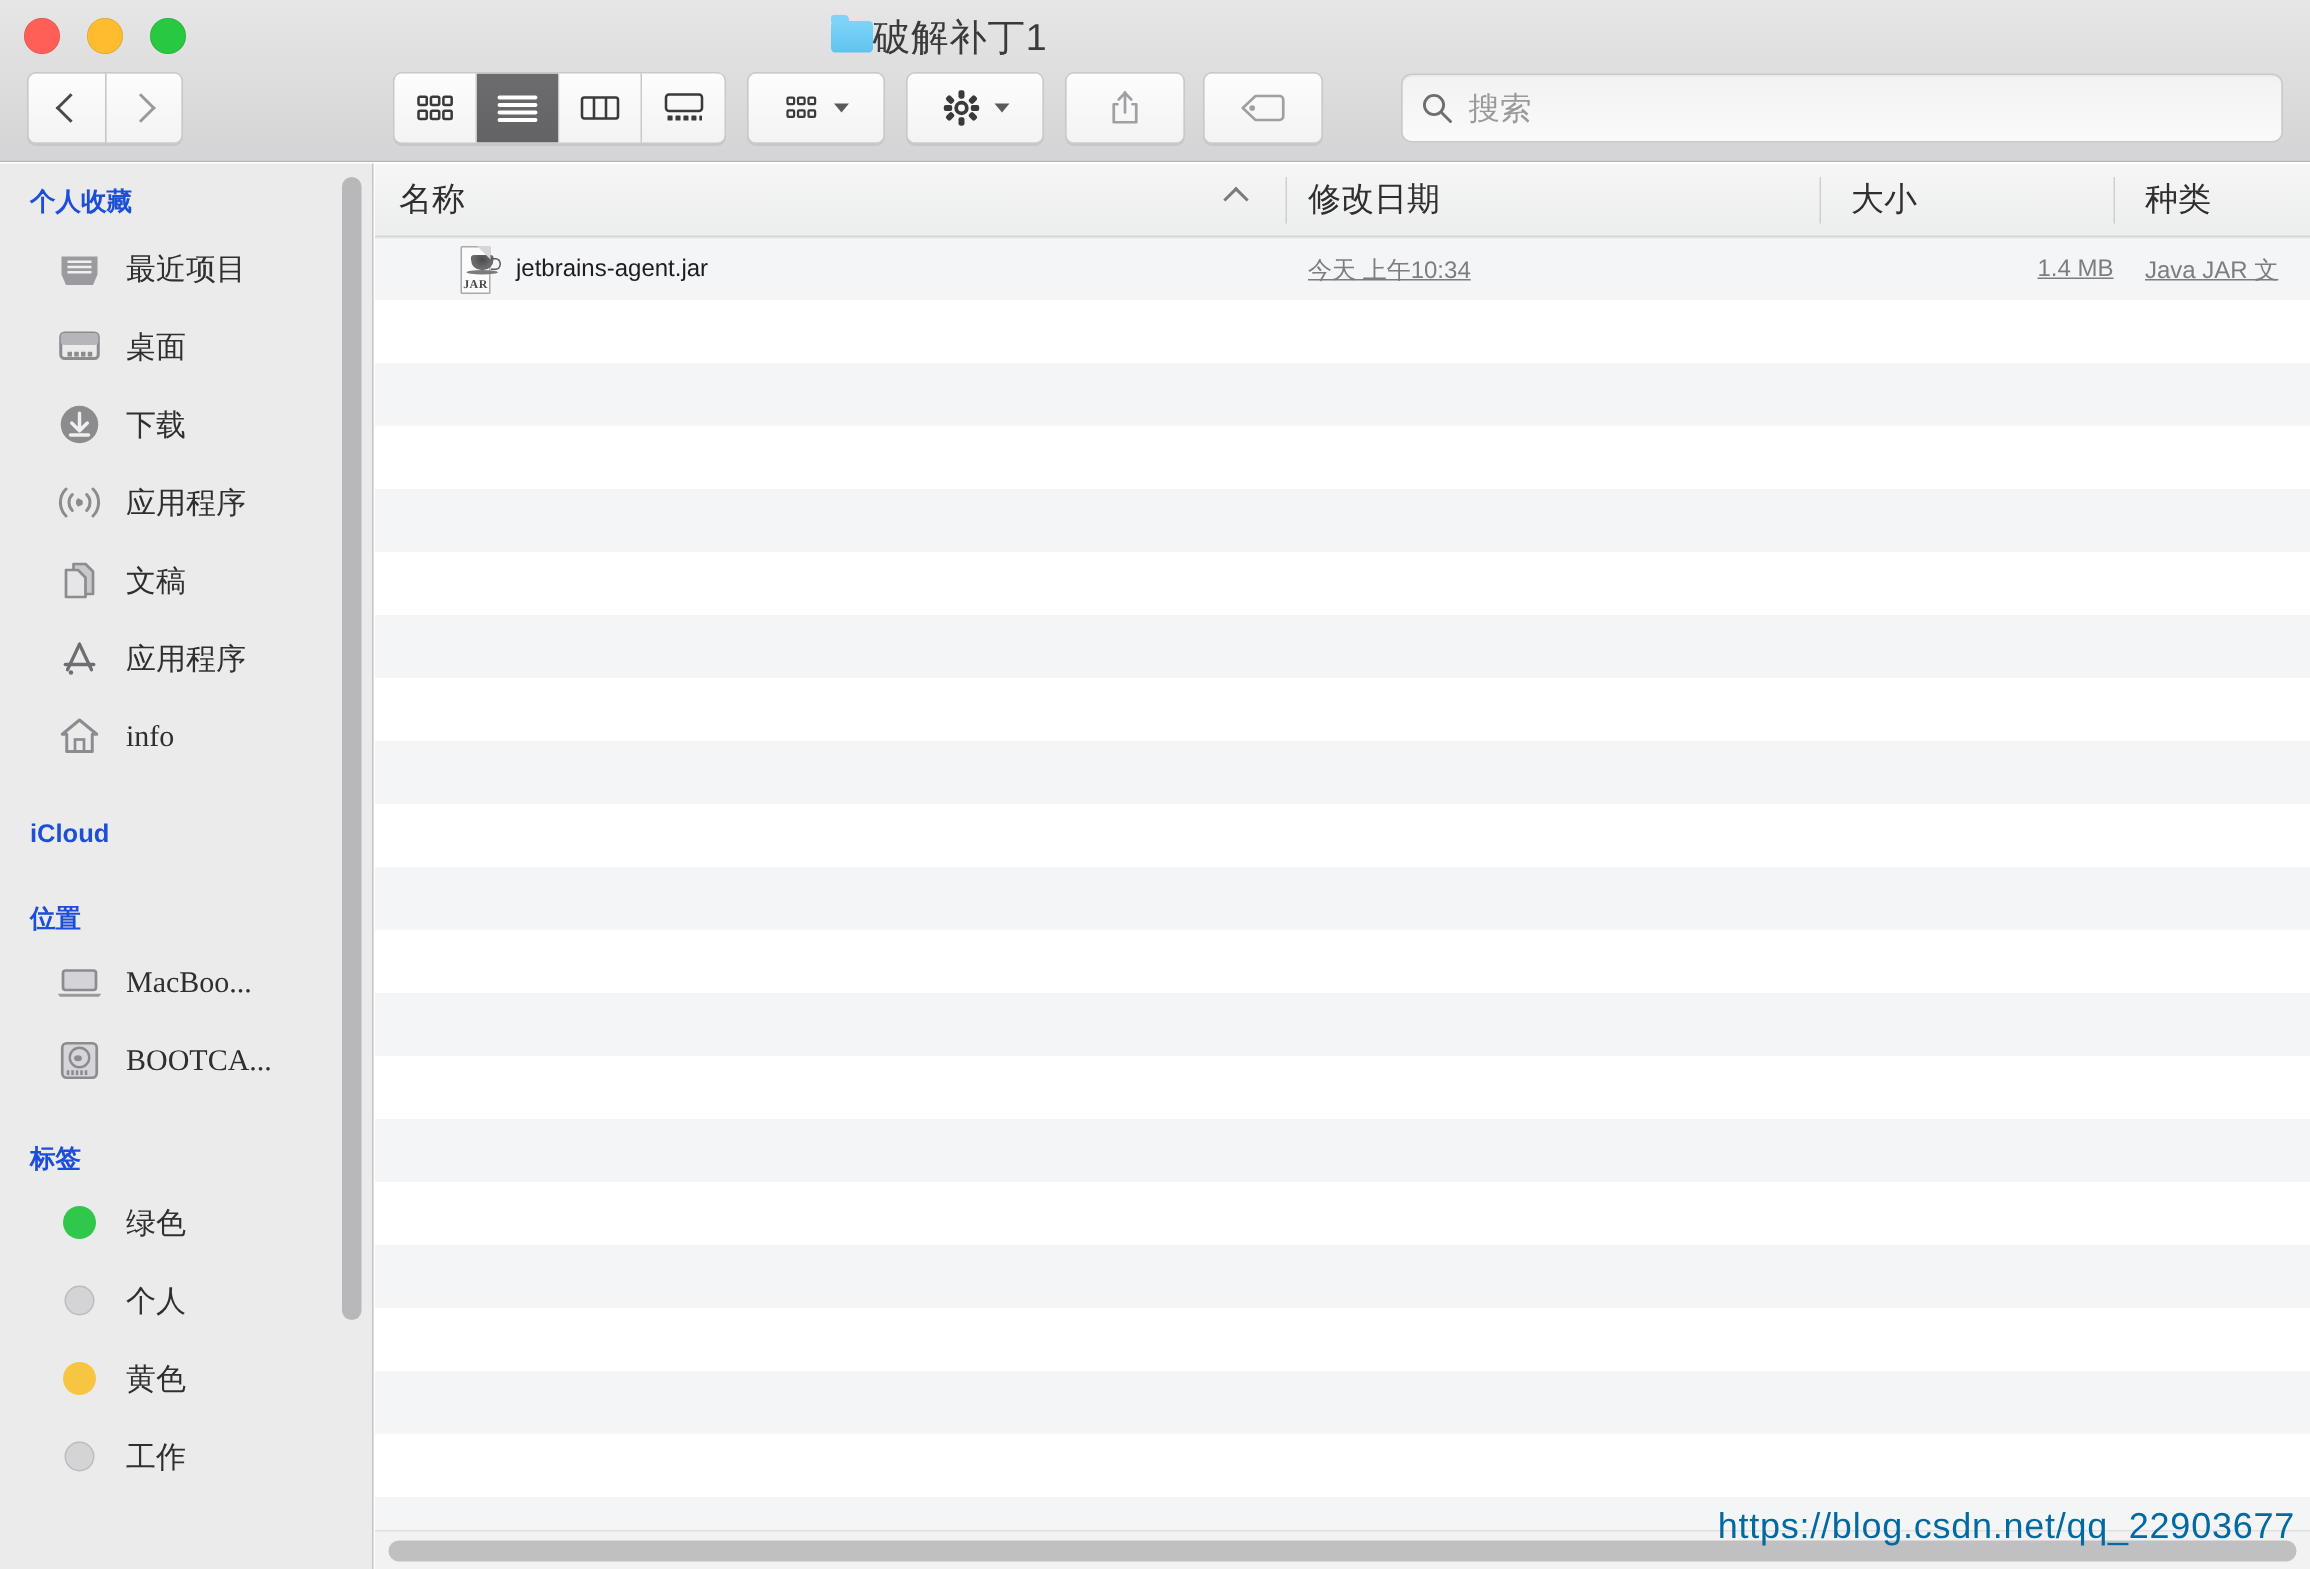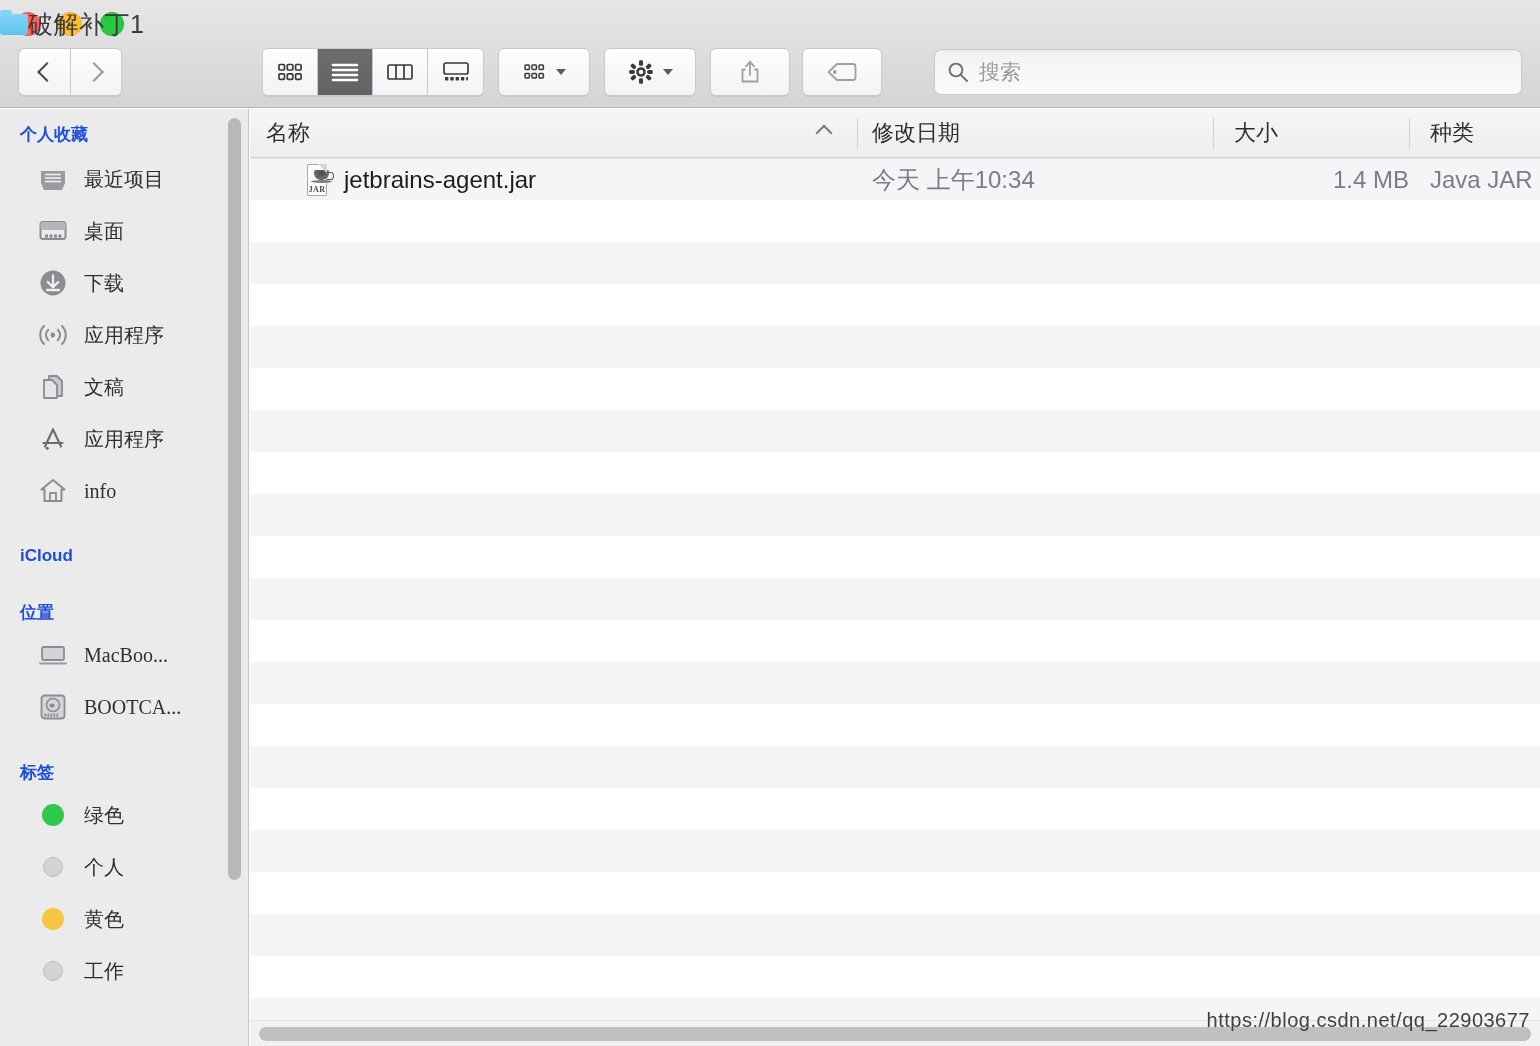--- a/index.html
+++ b/index.html
@@ -27,21 +27,21 @@
     position: absolute; left: 16px; top: 12px;
     display: flex; gap: 18px; align-items: center;
   }
   .light { width: 24px; height: 24px; border-radius: 50%; display: block; }
   .light.red    { background: #ff5f57; box-shadow: inset 0 0 0 0.5px rgba(0,0,0,.12); }
   .light.yellow { background: #febc2e; box-shadow: inset 0 0 0 0.5px rgba(0,0,0,.12); }
   .light.green  { background: #28c840; box-shadow: inset 0 0 0 0.5px rgba(0,0,0,.12); }
 
   #title-wrap {
     position: absolute; left: 0; top: 8px; width: 1252px;
-    display: flex; align-items: center; 
+    display: flex; align-items: center; justify-content: center; 
     height: 32px;
   }
   #folder-icon {
     width: 28px; height: 21px; border-radius: 3px;
     background: linear-gradient(to bottom, #7fd3f7, #5fc3ef);
     position: relative;
   }
   #folder-icon::before {
     content: ""; position: absolute; left: 0; top: -4px;
     width: 12px; height: 5px; border-radius: 2px 3px 0 0;
@@ -205,38 +205,38 @@
   }
   .jartxt {
     position: absolute; left: 0; bottom: 1px; width: 100%;
     text-align: center; font-size: 8px; font-weight: 700; color: #4a4a4c;
     letter-spacing: .3px; font-family: "Liberation Serif", serif;
   }
 
   .cell {
     position: absolute; top: 0; height: 42px;
     display: flex; align-items: center;
-    font-size: 24px; color: #1d1d1f;
+    font-size: 16px; color: #1d1d1f;
     white-space: nowrap;
   }
-  .cell.muted { color: #7d7d81; }
+  .cell.muted { color: #7d7d81; text-decoration: underline; }
 
   
   #hscroll-track {
     position: absolute; left: 250px; bottom: 0; width: 1290px; height: 26px;
     background: #f2f2f3; border-top: 1px solid #e0e0e2;
   }
   #hscroll-thumb {
     position: absolute; left: 9px; top: 6px; width: 1272px; height: 14px;
     border-radius: 8px; background: #c0c0c2;
   }
 
   #watermark {
     position: absolute; right: 10px; bottom: 14px;
-    font-size: 20px; color: #404040; letter-spacing: .5px;
+    font-size: 24px; color: #0369a1; letter-spacing: .5px;
     pointer-events: none; white-space: nowrap;
   }
 </style>
 </head>
 <body>
 
 <div id="window">
 
   <div id="toolbar">
 

